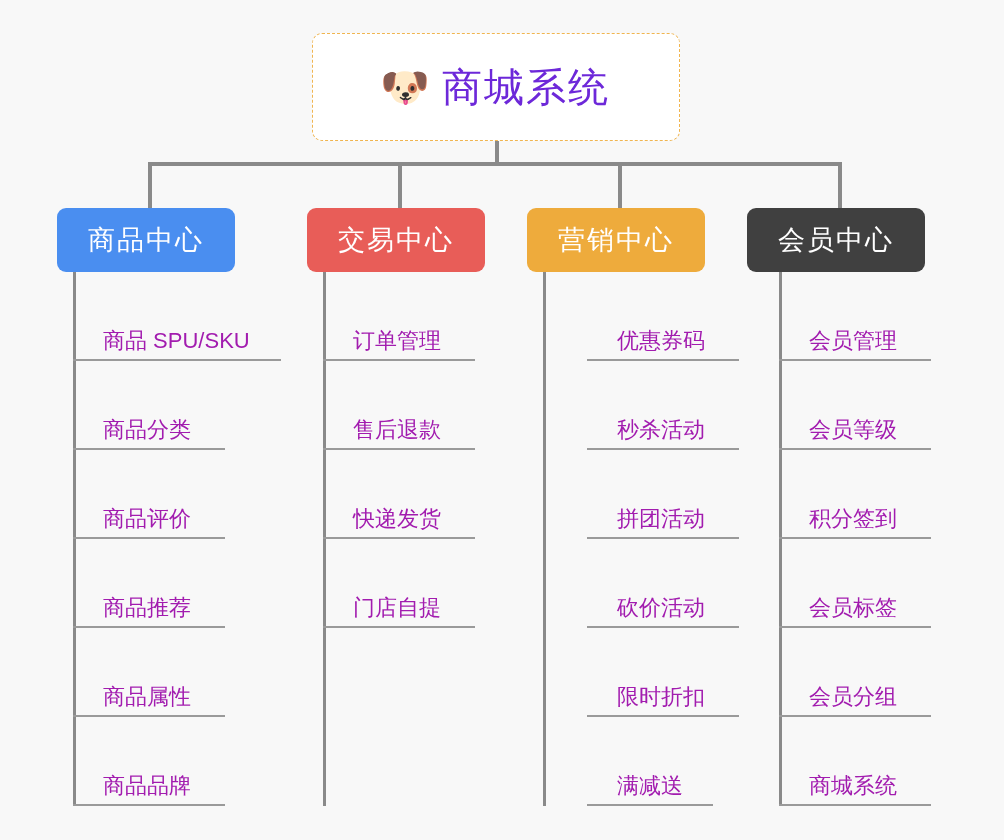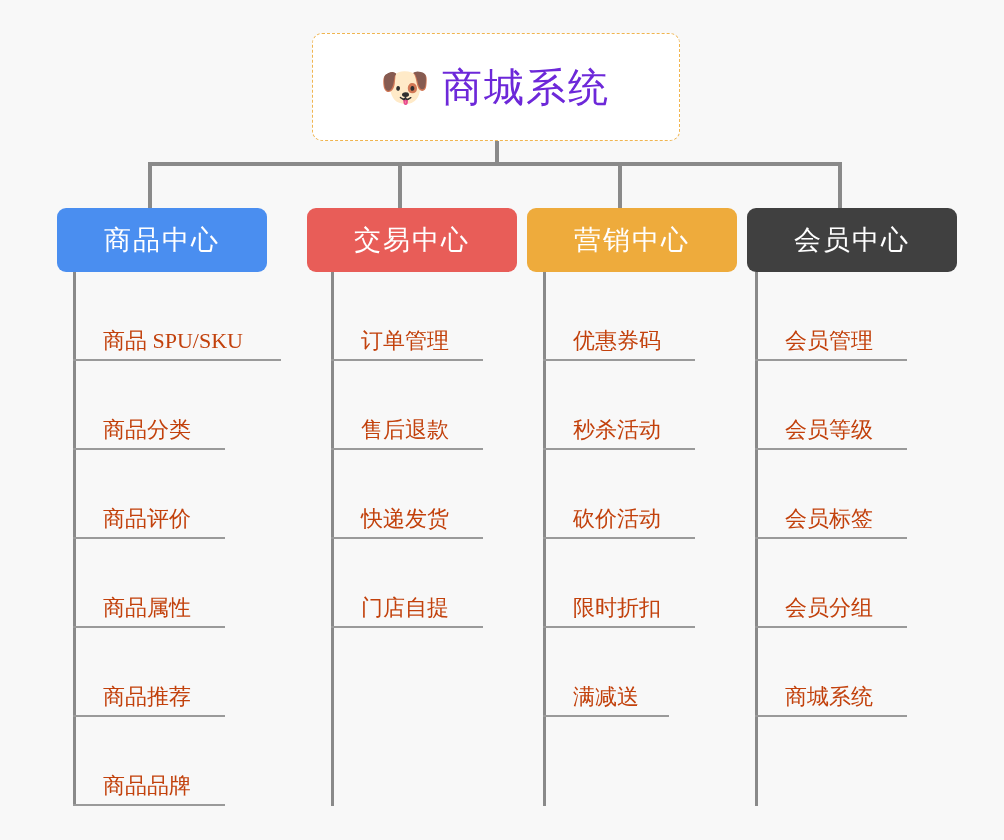--- a/index.html
+++ b/index.html
@@ -75,21 +75,21 @@
     width: 4px;
     height: 48px;
   }
 
   
   .column {
     position: absolute;
     top: 208px;
   }
   .cat-box {
-    width: 210px;
+    width: 178px;
     height: 64px;
     box-sizing: border-box;
     border-radius: 9px;
     display: flex;
     align-items: center;
     justify-content: center;
     color: #ffffff;
     font-size: 27px;
     letter-spacing: 2px;
     white-space: nowrap;
@@ -111,25 +111,24 @@
   .leaf {
     position: relative;
     height: 89px;
     box-sizing: border-box;
     display: flex;
     align-items: flex-end;
     padding-left: 30px;
   }
   .leaf-label {
     font-size: 22px;
-    color: #c2410c;
+    color: #a21caf;
     line-height: 1;
     padding-bottom: 9px;
     white-space: nowrap;
-    font-family: Liberation Serif, serif;
   }
   .leaf-rule {             
     position: absolute;
     left: 0;
     bottom: 0;
     height: 2px;
     background: #9a9a9a;
   }
 </style>
 </head>
@@ -159,39 +158,39 @@
           </div>
           <div class="leaf">
             <span class="leaf-label">商品分类</span>
             <div class="leaf-rule" style="width: 152px; background: rgb(154, 154, 154);"></div>
           </div>
           <div class="leaf">
             <span class="leaf-label">商品评价</span>
             <div class="leaf-rule" style="width: 152px; background: rgb(154, 154, 154);"></div>
           </div>
           <div class="leaf">
+            <span class="leaf-label">商品推荐</span>
+            <div class="leaf-rule" style="width: 152px; background: rgb(154, 154, 154);"></div>
+          </div>
+          <div class="leaf">
             <span class="leaf-label">商品属性</span>
-            <div class="leaf-rule" style="width: 152px; background: rgb(154, 154, 154);"></div>
-          </div>
-          <div class="leaf">
-            <span class="leaf-label">商品推荐</span>
             <div class="leaf-rule" style="width: 152px; background: rgb(154, 154, 154);"></div>
           </div>
           <div class="leaf">
             <span class="leaf-label">商品品牌</span>
             <div class="leaf-rule" style="width: 152px; background: rgb(154, 154, 154);"></div>
           </div>
         </div>
       </div>
       <div class="conn conn-v-cat" style="left: 398px;"></div>
       <div class="column" style="left: 307px;">
         <div class="cat-box" style="background: rgb(232, 93, 88);">
           <span>交易中心</span>
         </div>
-        <div class="leaf-list" style="margin-left: 24px;">
+        <div class="leaf-list" style="margin-left: 16px;">
           <div class="leaf-stem" style="height: 534px;"></div>
           <div class="leaf">
             <span class="leaf-label">订单管理</span>
             <div class="leaf-rule" style="width: 152px; background: rgb(154, 154, 154);"></div>
           </div>
           <div class="leaf">
             <span class="leaf-label">售后退款</span>
             <div class="leaf-rule" style="width: 152px; background: rgb(154, 154, 154);"></div>
           </div>
           <div class="leaf">
@@ -202,28 +201,32 @@
             <span class="leaf-label">门店自提</span>
             <div class="leaf-rule" style="width: 152px; background: rgb(154, 154, 154);"></div>
           </div>
         </div>
       </div>
       <div class="conn conn-v-cat" style="left: 618px;"></div>
       <div class="column" style="left: 527px;">
         <div class="cat-box" style="background: rgb(238, 171, 60); border-radius: 9px;">
           <span>营销中心</span>
         </div>
-        <div class="leaf-list" style="margin-left: 16px;">
+        <div class="leaf-list" style="margin-left: 16px; padding-left: 44px;">
           <div class="leaf-stem" style="height: 534px;"></div>
           <div class="leaf">
             <span class="leaf-label">优惠券码</span>
             <div class="leaf-rule" style="width: 152px; background: rgb(154, 154, 154);"></div>
           </div>
           <div class="leaf">
             <span class="leaf-label">秒杀活动</span>
+            <div class="leaf-rule" style="width: 152px; background: rgb(154, 154, 154);"></div>
+          </div>
+          <div class="leaf">
+            <span class="leaf-label">拼团活动</span>
             <div class="leaf-rule" style="width: 152px; background: rgb(154, 154, 154);"></div>
           </div>
           <div class="leaf">
             <span class="leaf-label">砍价活动</span>
             <div class="leaf-rule" style="width: 152px; background: rgb(154, 154, 154);"></div>
           </div>
           <div class="leaf">
             <span class="leaf-label">限时折扣</span>
             <div class="leaf-rule" style="width: 152px; background: rgb(154, 154, 154);"></div>
           </div>
@@ -231,31 +234,35 @@
             <span class="leaf-label">满减送</span>
             <div class="leaf-rule" style="width: 126px; background: rgb(154, 154, 154);"></div>
           </div>
         </div>
       </div>
       <div class="conn conn-v-cat" style="left: 838px;"></div>
       <div class="column" style="left: 747px;">
         <div class="cat-box" style="background: #404040;">
           <span>会员中心</span>
         </div>
-        <div class="leaf-list" style="margin-left: 8px;">
+        <div class="leaf-list" style="margin-left: 32px;">
           <div class="leaf-stem" style="height: 534px;"></div>
           <div class="leaf">
             <span class="leaf-label">会员管理</span>
             <div class="leaf-rule" style="width: 152px; background: rgb(154, 154, 154);"></div>
           </div>
           <div class="leaf">
             <span class="leaf-label">会员等级</span>
             <div class="leaf-rule" style="width: 152px; background: rgb(154, 154, 154);"></div>
           </div>
           <div class="leaf">
+            <span class="leaf-label">积分签到</span>
+            <div class="leaf-rule" style="width: 152px; background: rgb(154, 154, 154);"></div>
+          </div>
+          <div class="leaf">
             <span class="leaf-label">会员标签</span>
             <div class="leaf-rule" style="width: 152px; background: rgb(154, 154, 154);"></div>
           </div>
           <div class="leaf">
             <span class="leaf-label">会员分组</span>
             <div class="leaf-rule" style="width: 152px; background: rgb(154, 154, 154);"></div>
           </div>
           <div class="leaf">
             <span class="leaf-label">商城系统</span>
             <div class="leaf-rule" style="width: 152px; background: rgb(154, 154, 154);"></div>

